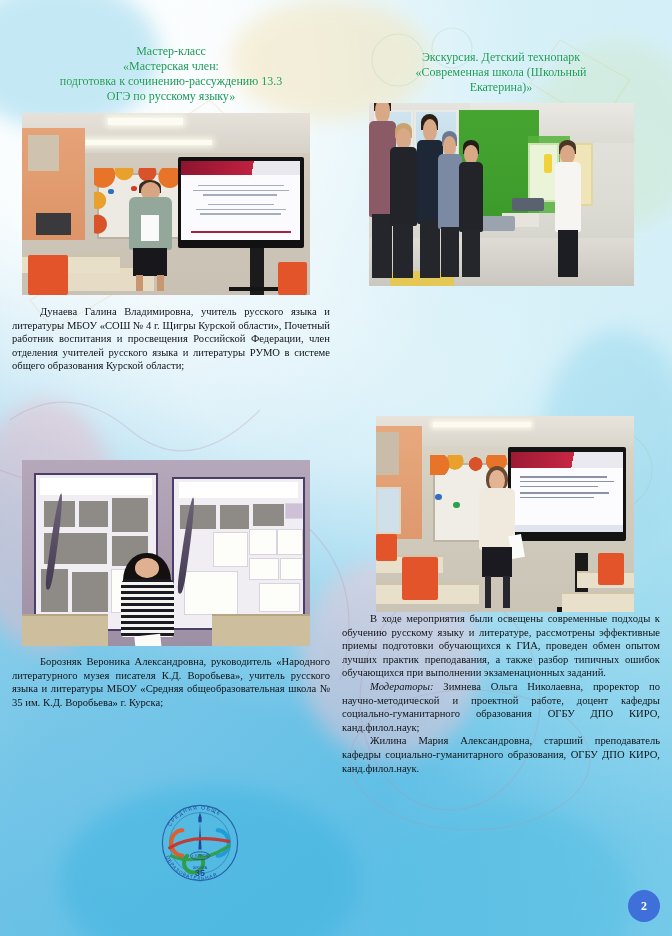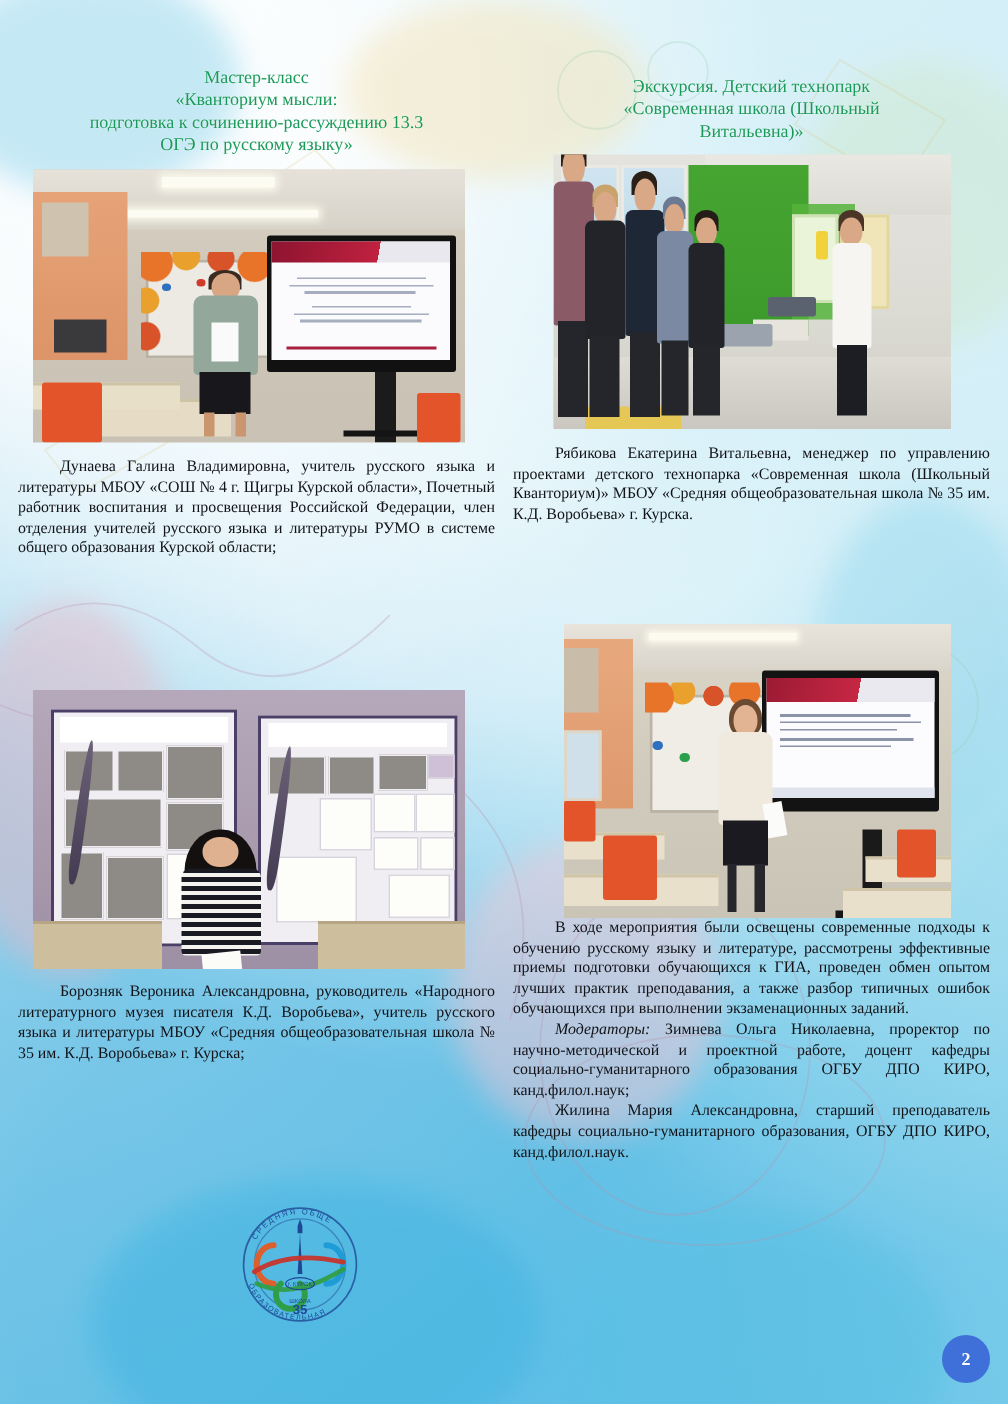--- a/index.html
+++ b/index.html
@@ -194,21 +194,21 @@
       <circle cx="612" cy="470" r="40"></circle>
     </g>
   </svg>
 </div>
 
 <div class="page">
 
   <div class="col col-left" style="top:44px;">
     <h2 class="head">
       <span>Мастер-класс</span><br>
-      <span>«Кванториум мысли:</span><br>
+      <span>«Мастерская член:</span><br>
       <span>подготовка к сочинению-рассуждению 13.3</span><br>
       <span>ОГЭ по русскому языку»</span>
     </h2>
 
     <div class="photo ph1" style="margin:9px 0 0 10px;width:288px;height:182px;">
       <div class="el ceil"></div>
       <div class="el lamp" style="left:30%;top:3%;width:26%;height:3.5%;"></div>
       <div class="el lamp" style="left:20%;top:15%;width:46%;height:2.4%;"></div>
       <div class="el wallL"></div>
       <div class="el" style="left:2%;top:12%;width:11%;height:20%;background:#cfc2ae;"></div>
@@ -290,21 +290,21 @@
       </div>
     </div>
 
     <p class="body" style="margin-top:9px;">Борозняк Вероника Александровна, руководитель «Народного литературного музея писателя К.Д. Воробьева», учитель русского языка и литературы МБОУ «Средняя общеобразовательная школа № 35 им. К.Д. Воробьева» г. Курска;</p>
   </div>
 
   <div class="col col-right" style="top:50px;">
     <h2 class="head">
       <span>Экскурсия. Детский технопарк</span><br>
       <span>«Современная школа (Школьный</span><br>
-      <span>Витальевна)»</span>
+      <span>Екатерина)»</span>
     </h2>
 
     <div class="photo ph2" style="margin:8px 0 0 27px;width:265px;height:183px;">
       <div class="el ceil2"></div>
       <div class="el greenwall"></div>
       <div class="el greenwall2"></div>
       <div class="el win" style="left:2%;top:4%;width:13%;height:58%;"></div>
       <div class="el win" style="left:17%;top:4%;width:15%;height:58%;"></div>
       <div class="el win" style="left:60%;top:22%;width:10%;height:30%;background:#eaf4d9;border-color:#cfe2b4"></div>
       <div class="el win" style="left:72%;top:22%;width:11%;height:32%;background:#f0e5b8;border-color:#e2d79f"></div>
@@ -345,21 +345,20 @@
           <div class="l"></div>
         </div>
       <div class="vis guide" style="left:70%;width:10%;height:62%;">
           <div class="hr" style="background:#4a3527"></div>
           <div class="h"></div>
           <div class="t"></div>
           <div class="l"></div>
         </div>
     </div>
 
-    <p class="body" style="margin-top:10px;">Рябикова Екатерина Витальевна, менеджер по управлению проектами детского технопарка «Современная школа (Школьный Кванториум)» МБОУ «Средняя общеобразовательная школа № 35 им. К.Д. Воробьева» г. Курска.</p>
   </div>
 
   <div class="col col-right" style="top:416px;">
     <div class="photo ph4" style="margin:0 0 0 34px;width:258px;height:196px;">
       <div class="el ceil"></div>
       <div class="el" style="left:22%;top:3%;width:38%;height:2.6%;background:#fdfbef;box-shadow:0 0 5px 2px rgba(255,255,240,.85)"></div>
       <div class="el wallL"></div>
       <div class="el" style="left:0;top:8%;width:9%;height:22%;background:#c9bda9"></div>
       <div class="el" style="left:0;top:36%;width:8%;height:22%;background:#cfe0ea;border:2px solid #ded7c8"></div>
       <div class="el wb"></div>

